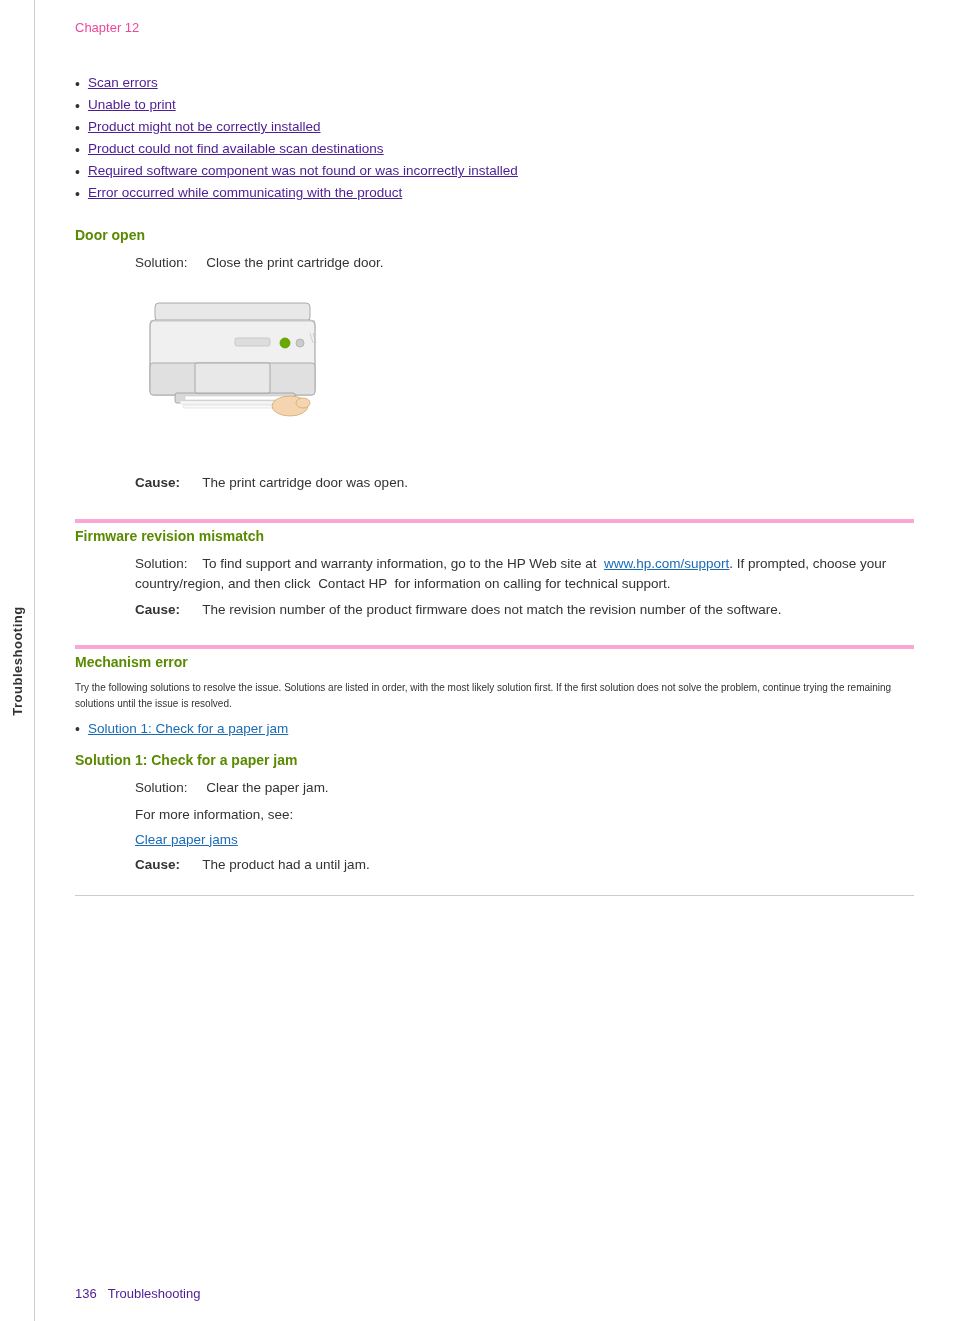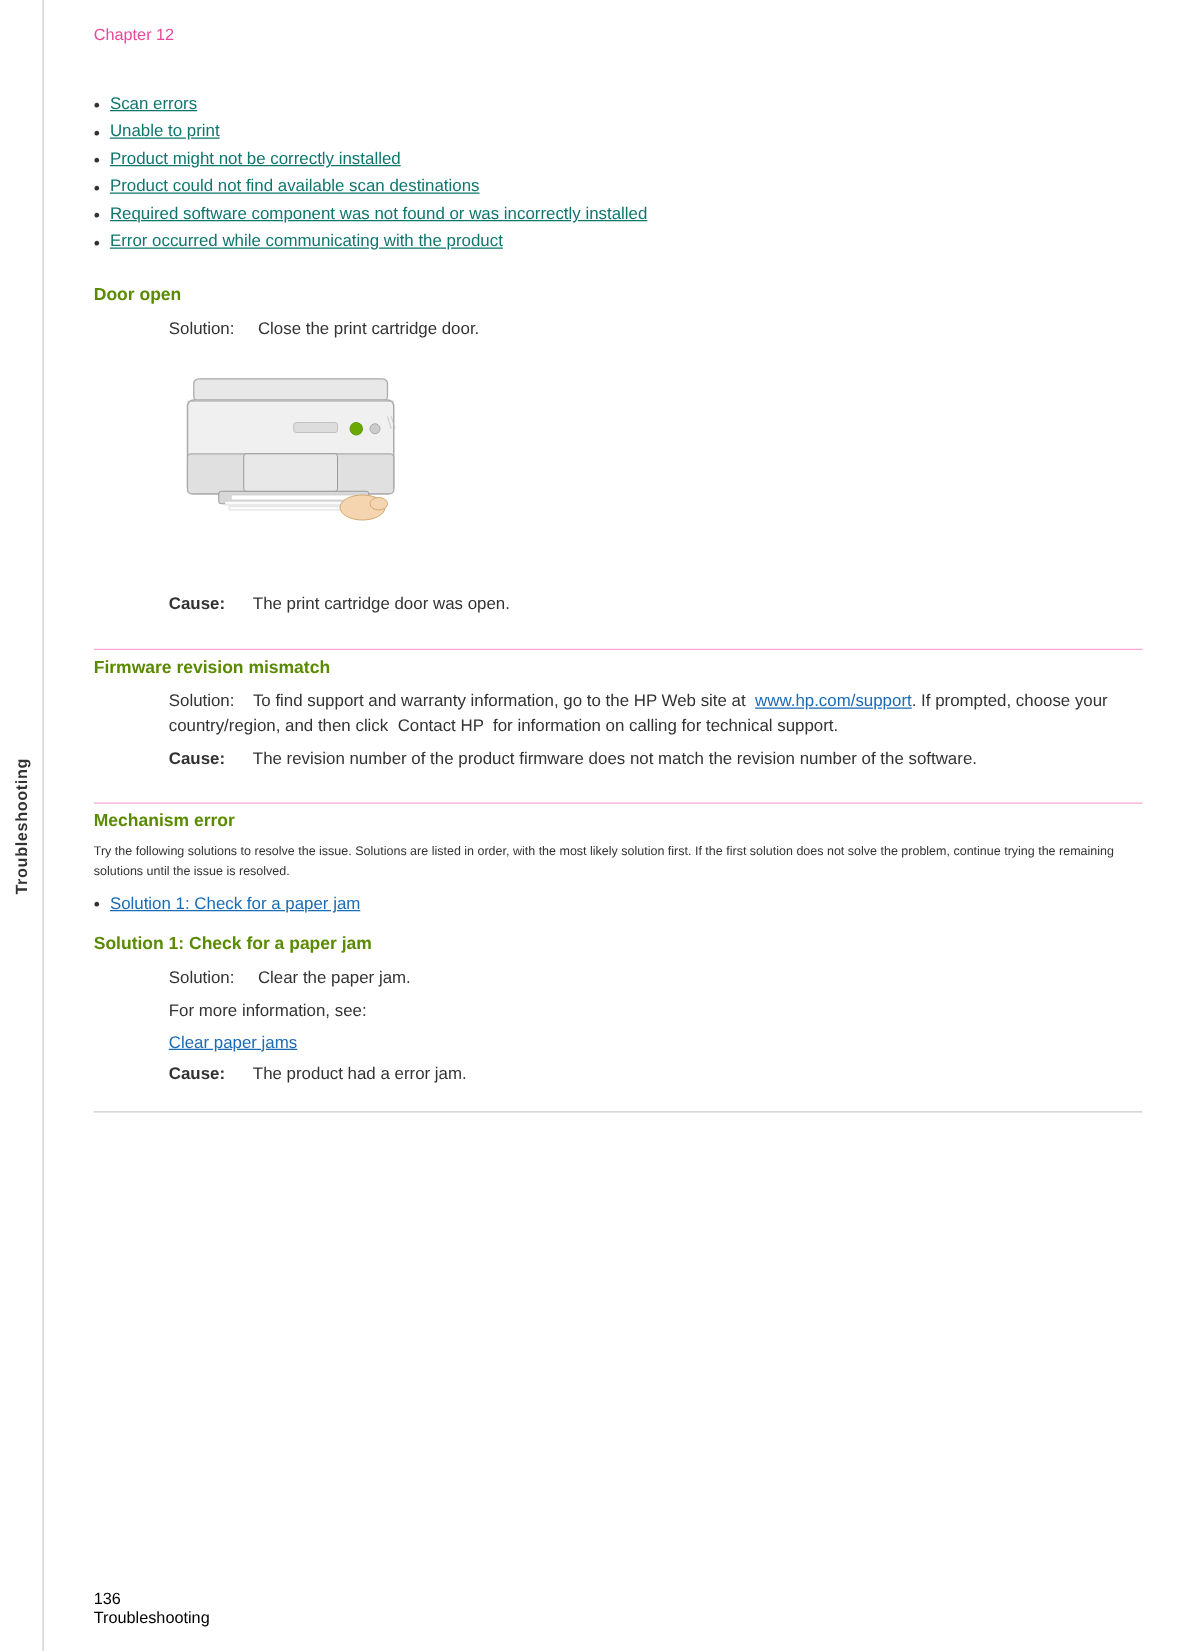--- a/index.html
+++ b/index.html
@@ -78,21 +78,21 @@
     .nav-list li::before {
       content: "•";
       color: #333;
       margin-right: 8px;
       font-size: 14px;
       flex-shrink: 0;
       margin-top: 1px;
     }
 
     .nav-list a {
-      color: #0f766e;
+      color: #4c1d95;
       text-decoration: underline;
       font-size: 13.5px;
     }
 
     
     .section-divider {
       border: none;
       border-top: 1px solid #ccc;
       margin: 18px 0;
     }
@@ -176,39 +176,38 @@
       color: #1a6bb5;
       font-size: 13.5px;
     }
 
     
     .page-footer {
       position: absolute;
       bottom: 20px;
       left: 40px;
       font-size: 13px;
-      color: #000000;
+      color: #4c1d95;
       display: flex;
-      gap: 0;
-      flex-direction: column;
+      gap: 11px;
     }
 
     .page-number {
       font-size: 13px;
     }
 
     .footer-section-label {
       font-size: 13px;
     }
 
     
     .section-block {
       padding-bottom: 15px;
       margin-bottom: 5px;
-      border-bottom: 1px solid #f9a8d4;
+      border-bottom: 4px solid #f9a8d4;
     }
 
     .section-block-last {
       padding-bottom: 15px;
       margin-bottom: 5px;
     }
   </style>
 </head>
 <body>
 
@@ -334,21 +333,21 @@
             </div>
             <div class="solution-line">
               <span>For more information, see:</span>
             </div>
             <div style="margin-bottom:8px;">
               <a href="#" class="link-text">Clear paper jams</a>
             </div>
             <div class="solution-line">
               <span class="cause-label">Cause:</span>
               &nbsp;&nbsp;&nbsp;&nbsp;
-              <span>The product had a error jam.</span>
+              <span>The product had a until jam.</span>
             </div>
           </div>
         </div>
 
         <hr class="section-divider" style="margin-top:20px;">
       </div>
 
     </div>
 
     <div class="page-footer">

